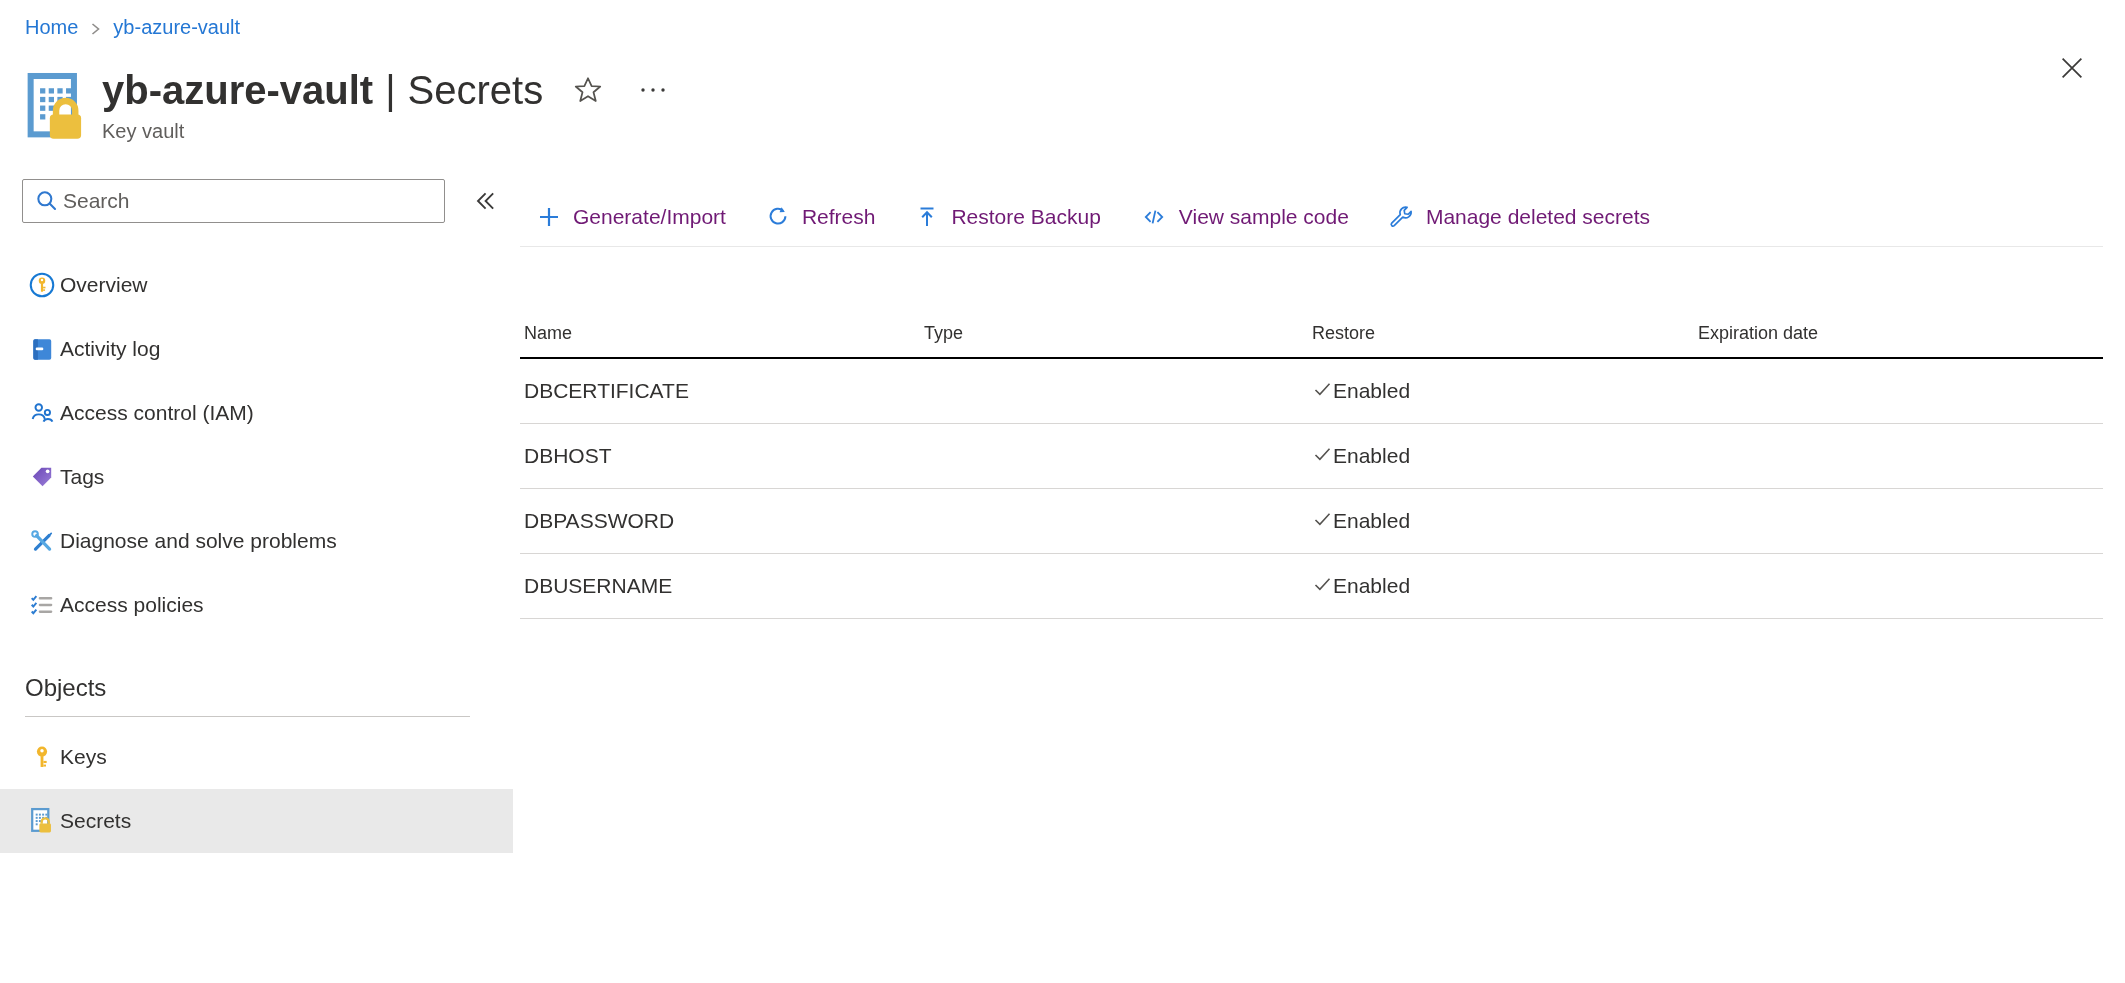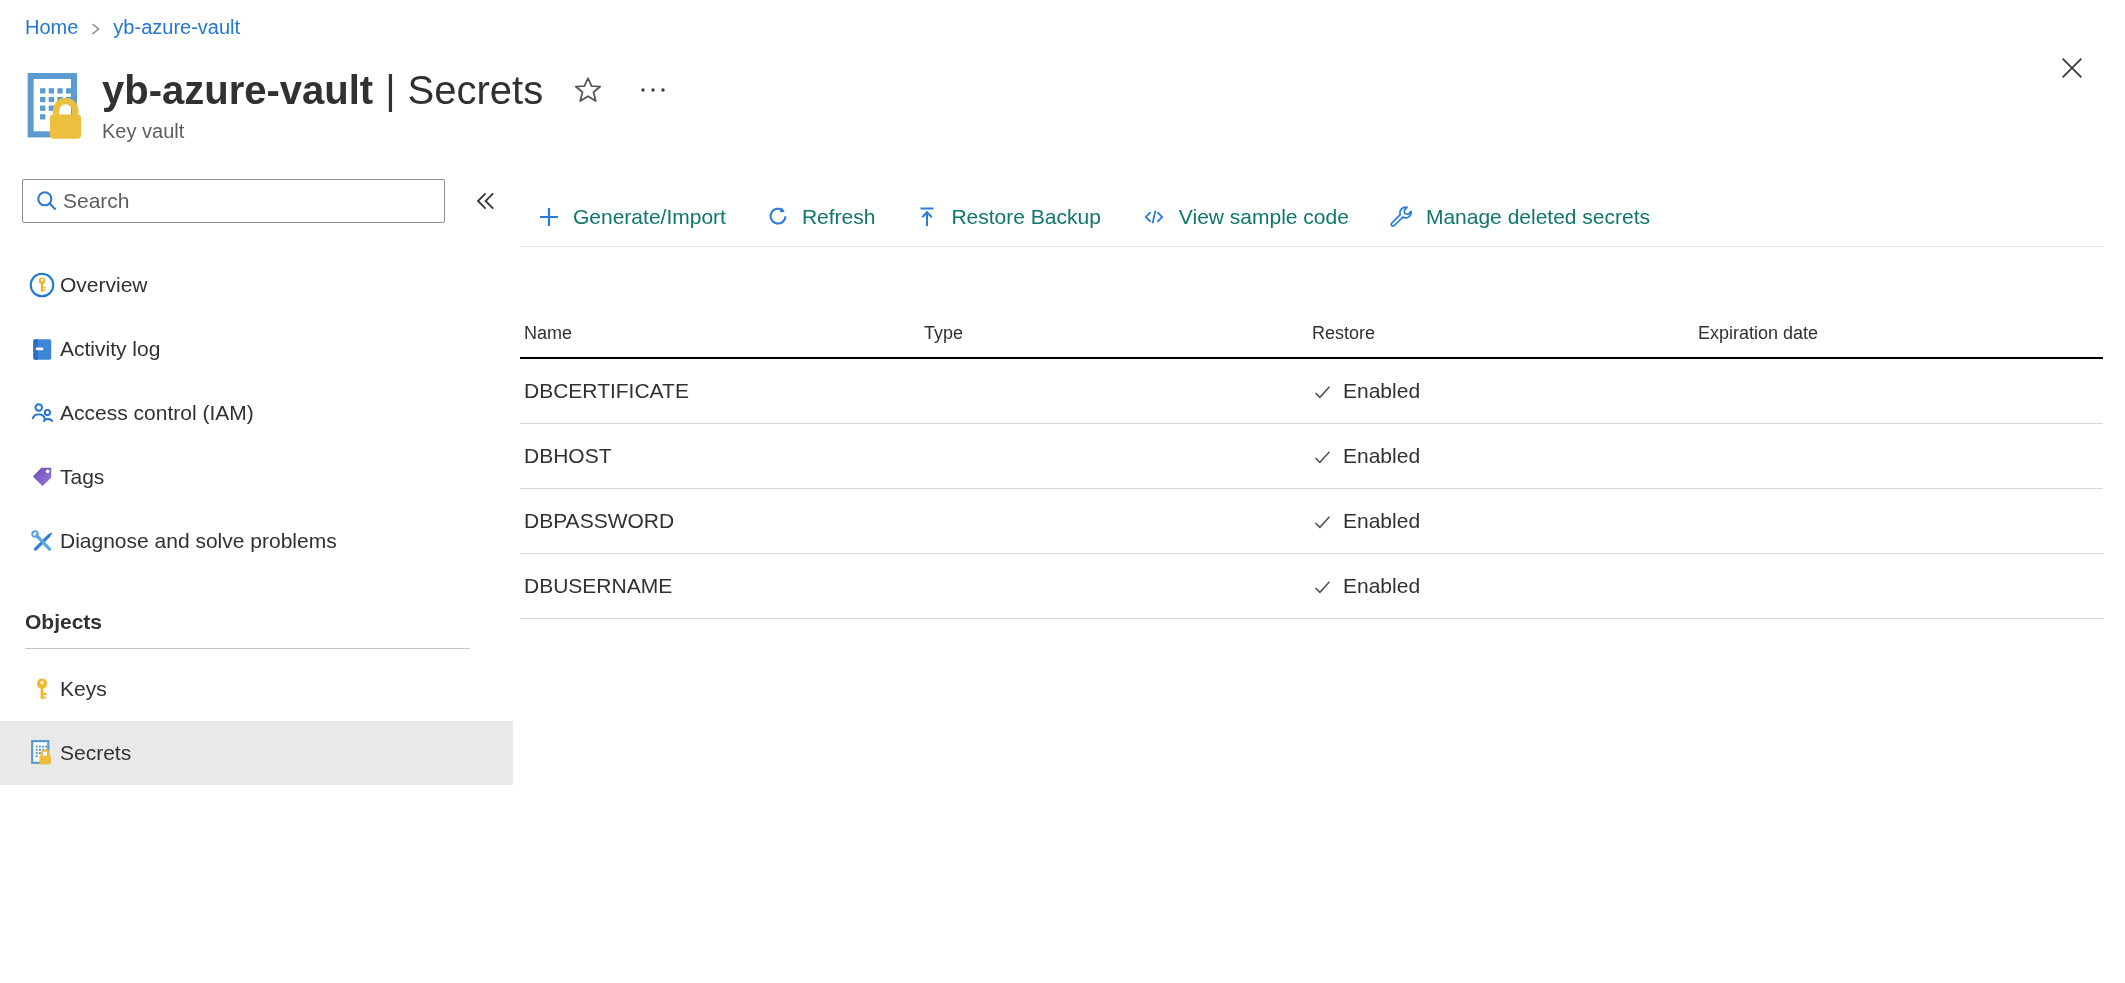--- a/index.html
+++ b/index.html
@@ -37,37 +37,37 @@
       font-family:"Liberation Sans","DejaVu Sans",sans-serif; }
   .search-box input::placeholder { color:#605e5c; opacity:1; }
   .search-glyph { position:absolute; left:12px; top:9px; }
   .collapse-btn { margin-left:22px; }
   .nav { margin-top:30px; }
   .nav-item { display:flex; align-items:center; gap:5px; height:64px; width:513px;
       padding-left:29px; font-size:21px; cursor:pointer; }
   .nav-item.selected { background:#e9e9e9; }
   .nav-icon { width:26px; height:26px; flex:none; display:flex; align-items:center; justify-content:center; }
   .section-head { margin:24px 25px 0 25px; width:445px; padding:13px 0 14px 0;
-      border-bottom:1px solid #c9c7c5; font-size:21px; font-weight:700; }
+      border-bottom:1px solid #c9c7c5; font-size:24px; font-weight:400; }
   .objects-list { margin-top:8px; }
 
   
   .content { flex:1; padding-top:16px; }
   .toolbar { display:flex; align-items:center; gap:40px; height:44px; padding-left:17px; }
   .toolbar-btn { display:flex; align-items:center; gap:12px; background:none; border:none;
-      font-size:21px; color:#0f766e; cursor:pointer;
+      font-size:21px; color:#701a75; cursor:pointer;
       font-family:"Liberation Sans","DejaVu Sans",sans-serif;justify-content:space-between; }
   .toolbar-divider { border-bottom:1px solid #e8e8e8; margin:7px 22px 0 0; }
 
   .secrets-table { margin-top:62px; }
   .tgrid { display:grid; grid-template-columns:400px 388px 386px 1fr; align-items:center;
       padding-left:4px; margin-right:22px; }
   .thead { height:50px; font-weight:400; font-size:18px; border-bottom:2px solid #000000; }
   .trow { height:65px; font-size:21px; border-bottom:1px solid #d8d6d4; cursor:pointer; }
-  .status-cell { display:flex; align-items:flex-end; gap:10px; }
+  .status-cell { display:flex; align-items:flex-start; }
 </style>
 </head>
 <body>
 
 <svg width="0" height="0" style="position:absolute">
   <defs>
     <linearGradient id="gradFlash" x1="0" y1="0" x2="1" y2="1">
       <stop offset="0" stop-color="#f78c1e"></stop>
         <stop offset="1" stop-color="#fcd12e"></stop>
     </linearGradient>
@@ -203,20 +203,37 @@
         <span class="nav-icon">
           <svg width="26" height="26" viewBox="0 0 24 24">
             <path d="M6 19.5 L18.5 7" stroke="#2e7fd0" stroke-width="3" stroke-linecap="round"></path>
             <path d="M20.5 5 L18.5 7" stroke="#2e7fd0" stroke-width="1.6" stroke-linecap="round"></path>
             <path d="M7 7 L19 19.5" stroke="#57a8e2" stroke-width="3" stroke-linecap="round"></path>
             <circle cx="5.6" cy="5.6" r="2.6" fill="none" stroke="#57a8e2" stroke-width="1.8"></circle>
           </svg>
         </span>
         <span>Diagnose and solve problems</span>
       </div>
+      <div class="nav-item">
+        <span class="nav-icon">
+          <svg width="26" height="26" viewBox="0 0 24 24">
+            <g fill="#a8a6a4">
+              <rect x="9" y="4.6" width="12.5" height="2.3" rx="1"></rect>
+              <rect x="9" y="10.8" width="12.5" height="2.3" rx="1"></rect>
+              <rect x="9" y="17" width="12.5" height="2.3" rx="1"></rect>
+            </g>
+            <g fill="none" stroke="#2d7dd2" stroke-width="1.8">
+              <path d="M2.5 5.6 L4 7.2 L6.8 3.8"></path>
+              <path d="M2.5 11.8 L4 13.4 L6.8 10"></path>
+              <path d="M2.5 18 L4 19.6 L6.8 16.2"></path>
+            </g>
+          </svg>
+        </span>
+        <span>Access policies</span>
+      </div>
     </nav>
 
     <div class="section-head">Objects</div>
 
     <nav class="objects-list">
       <div class="nav-item">
         <span class="nav-icon">
           <svg width="26" height="26" viewBox="0 0 24 24">
             <circle cx="12" cy="7" r="4.7" fill="#f2b62c"></circle>
               <circle cx="12" cy="6.2" r="1.6" fill="#fff"></circle>

